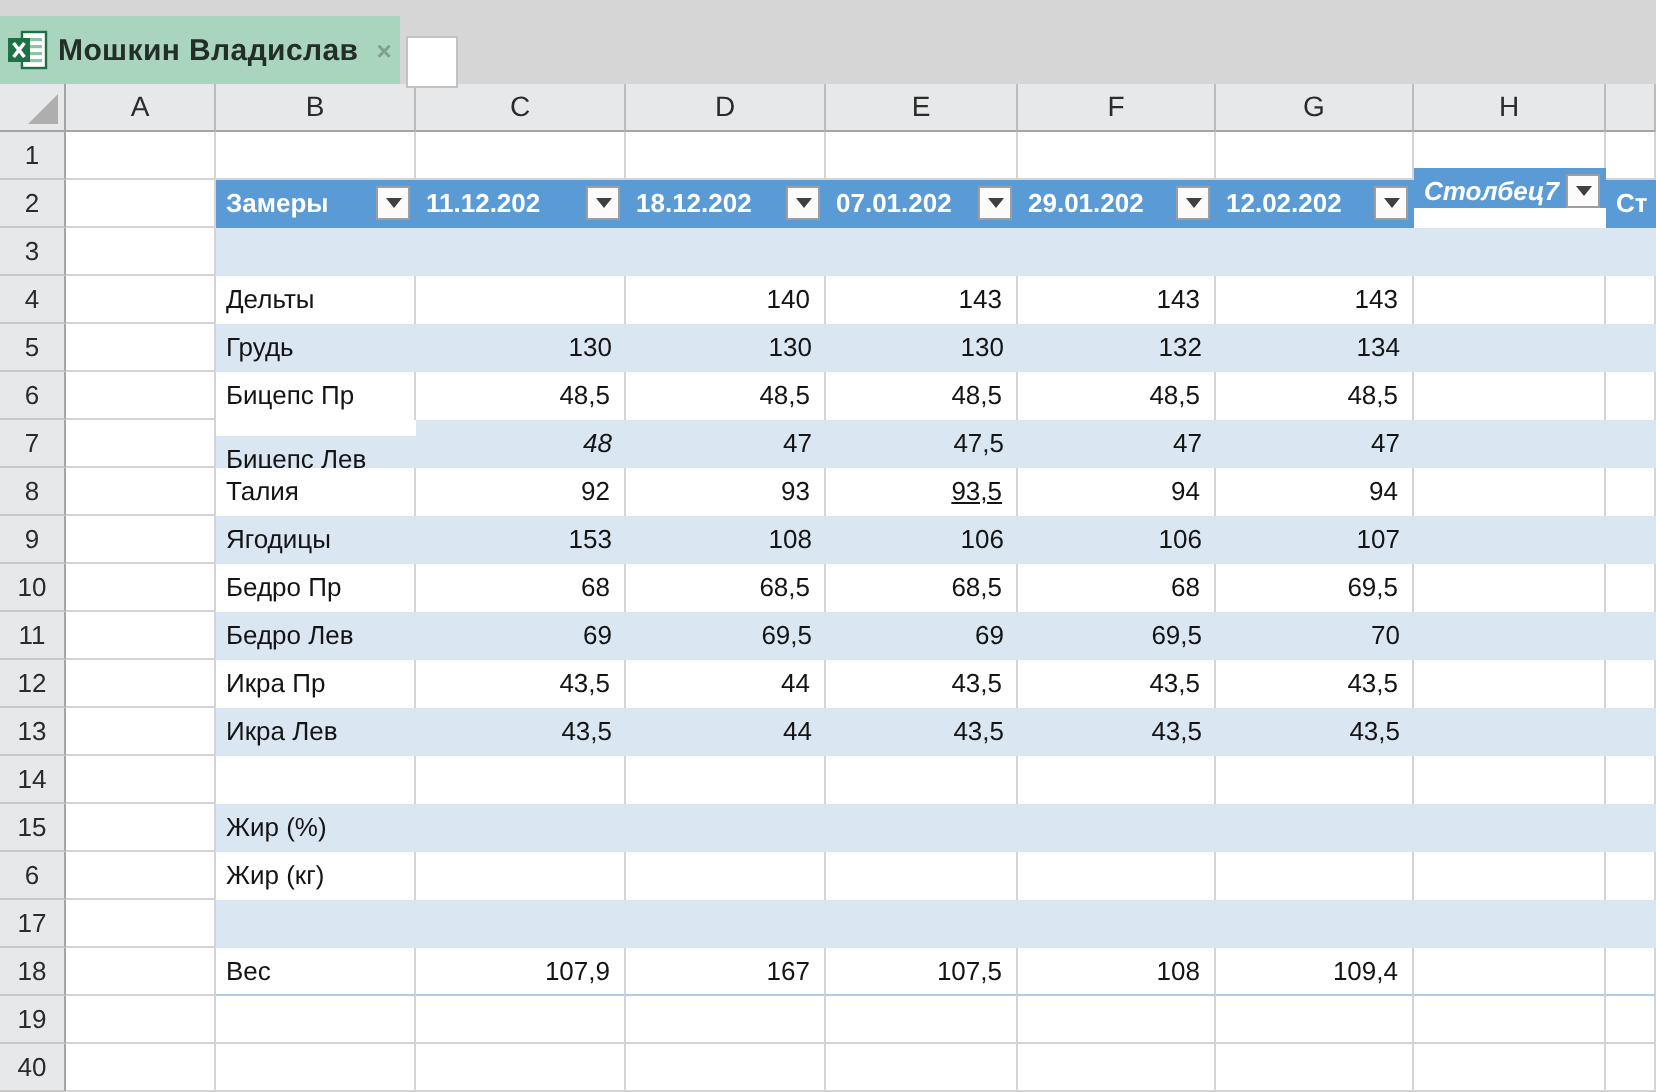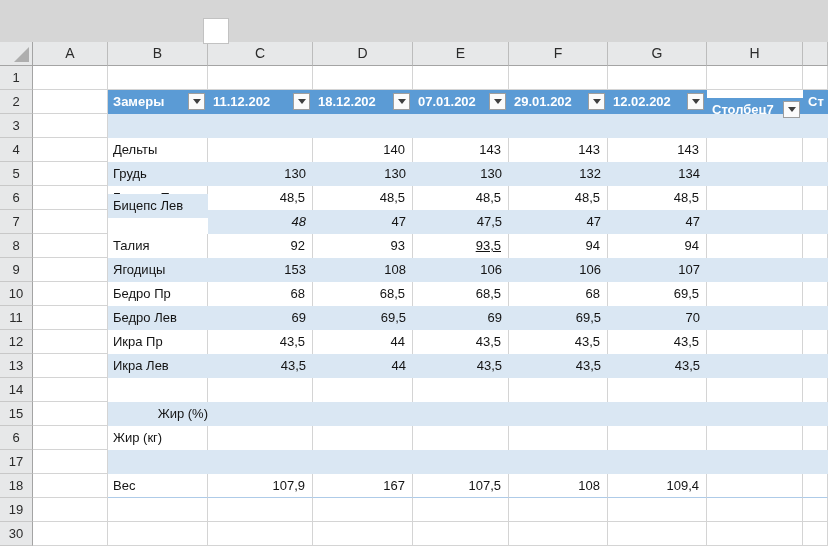--- a/index.html
+++ b/index.html
@@ -37,20 +37,35 @@
         border:1px solid #9E9E9E;box-sizing:border-box;display:flex;align-items:center;
         justify-content:center;z-index:3}
   .farrow{width:0;height:0;border-left:4px solid transparent;border-right:4px solid transparent;
           border-top:5px solid #3f3f3f}
 </style>
 </head>
 <body>
 
 <div class="screen" style="--hdr: #5B9BD5; --band: #DAE7F3; --grid: #D4D4D4; --tabgreen: #A9D4BD; --tbot: #AECBE8;">
   <div class="tabbar">
+    <div class="tab">
+      <span class="xlicon">
+        <svg width="20" height="20" viewBox="0 0 20 20">
+          <rect x="7" y="1" width="12" height="18" fill="#ffffff" stroke="#1E7145" stroke-width="1.2"></rect>
+          <rect x="9.5" y="4" width="7.5" height="1.6" fill="#8fc3a4"></rect>
+          <rect x="9.5" y="7.5" width="7.5" height="1.6" fill="#8fc3a4"></rect>
+          <rect x="9.5" y="11" width="7.5" height="1.6" fill="#8fc3a4"></rect>
+          <rect x="9.5" y="14.5" width="7.5" height="1.6" fill="#8fc3a4"></rect>
+          <rect x="0" y="4" width="11" height="12" fill="#1E7145"></rect>
+          <path d="M2.8 6.5l5.4 7M8.2 6.5l-5.4 7" stroke="#ffffff" stroke-width="1.8"></path>
+        </svg>
+      </span>
+      <span class="tabtitle">Мошкин Владислав</span>
+      <span class="tabclose">×</span>
+    </div>
     <div class="newtab"></div>
   </div>
   <div id="sheet">
       <div class="corner" style="left: 0px; top: 42px; width: 33px; height: 24px;">
         <div class="tri"></div>
       </div>
       <div class="ch" style="left: 33px; top: 42px; width: 75px; height: 24px;">A</div>
       <div class="ch" style="left: 108px; top: 42px; width: 100px; height: 24px;">B</div>
       <div class="ch" style="left: 208px; top: 42px; width: 105px; height: 24px;">C</div>
       <div class="ch" style="left: 313px; top: 42px; width: 100px; height: 24px;">D</div>
@@ -71,21 +86,21 @@
       <div class="rh" style="left: 0px; top: 282px; width: 33px; height: 24px;">10</div>
       <div class="rh" style="left: 0px; top: 306px; width: 33px; height: 24px;">11</div>
       <div class="rh" style="left: 0px; top: 330px; width: 33px; height: 24px;">12</div>
       <div class="rh" style="left: 0px; top: 354px; width: 33px; height: 24px;">13</div>
       <div class="rh" style="left: 0px; top: 378px; width: 33px; height: 24px;">14</div>
       <div class="rh" style="left: 0px; top: 402px; width: 33px; height: 24px;">15</div>
       <div class="rh" style="left: 0px; top: 426px; width: 33px; height: 24px;">6</div>
       <div class="rh" style="left: 0px; top: 450px; width: 33px; height: 24px;">17</div>
       <div class="rh" style="left: 0px; top: 474px; width: 33px; height: 24px;">18</div>
       <div class="rh" style="left: 0px; top: 498px; width: 33px; height: 24px;">19</div>
-      <div class="rh" style="left: 0px; top: 522px; width: 33px; height: 24px;">30</div>
+      <div class="rh" style="left: 0px; top: 522px; width: 33px; height: 24px;">40</div>
       <div class="c" style="left: 33px; top: 66px; width: 75px; height: 24px;"></div>
       <div class="c" style="left: 108px; top: 66px; width: 100px; height: 24px;"></div>
       <div class="c" style="left: 208px; top: 66px; width: 105px; height: 24px;"></div>
       <div class="c" style="left: 313px; top: 66px; width: 100px; height: 24px;"></div>
       <div class="c" style="left: 413px; top: 66px; width: 96px; height: 24px;"></div>
       <div class="c" style="left: 509px; top: 66px; width: 99px; height: 24px;"></div>
       <div class="c" style="left: 608px; top: 66px; width: 99px; height: 24px;"></div>
       <div class="c" style="left: 707px; top: 66px; width: 96px; height: 24px;"></div>
       <div class="c" style="left: 803px; top: 66px; width: 25px; height: 24px;"></div>
       <div class="c" style="left: 33px; top: 90px; width: 75px; height: 24px;"></div>
@@ -100,21 +115,21 @@
         </span></div>
       <div class="c th" style="left: 413px; top: 90px; width: 96px; height: 24px;">07.01.202<span class="fbtn">
           <span class="farrow"></span>
         </span></div>
       <div class="c th" style="left: 509px; top: 90px; width: 99px; height: 24px;">29.01.202<span class="fbtn">
           <span class="farrow"></span>
         </span></div>
       <div class="c th" style="left: 608px; top: 90px; width: 99px; height: 24px;">12.02.202<span class="fbtn">
           <span class="farrow"></span>
         </span></div>
-      <div class="c th" style="left: 707px; top: 98px; width: 96px; height: 20px;">Столбец7<span class="fbtn">
+      <div class="c th" style="left: 707px; top: 84px; width: 96px; height: 20px; font-style: italic;">Столбец7<span class="fbtn">
           <span class="farrow"></span>
         </span></div>
       <div class="c th" style="left: 803px; top: 90px; width: 25px; height: 24px;">Ст</div>
       <div class="c" style="left: 33px; top: 114px; width: 75px; height: 24px;"></div>
       <div class="c band" style="left: 108px; top: 114px; width: 100px; height: 24px;"></div>
       <div class="c band" style="left: 208px; top: 114px; width: 105px; height: 24px;"></div>
       <div class="c band" style="left: 313px; top: 114px; width: 100px; height: 24px;"></div>
       <div class="c band" style="left: 413px; top: 114px; width: 96px; height: 24px;"></div>
       <div class="c band" style="left: 509px; top: 114px; width: 99px; height: 24px;"></div>
       <div class="c band" style="left: 608px; top: 114px; width: 99px; height: 24px;"></div>
@@ -141,21 +156,21 @@
       <div class="c" style="left: 33px; top: 186px; width: 75px; height: 24px;"></div>
       <div class="c trow lab" style="left: 108px; top: 186px; width: 100px; height: 24px;">Бицепс Пр</div>
       <div class="c trow num" style="left: 208px; top: 186px; width: 105px; height: 24px;">48,5</div>
       <div class="c trow num" style="left: 313px; top: 186px; width: 100px; height: 24px;">48,5</div>
       <div class="c trow num" style="left: 413px; top: 186px; width: 96px; height: 24px;">48,5</div>
       <div class="c trow num" style="left: 509px; top: 186px; width: 99px; height: 24px;">48,5</div>
       <div class="c trow num" style="left: 608px; top: 186px; width: 99px; height: 24px;">48,5</div>
       <div class="c trow" style="left: 707px; top: 186px; width: 96px; height: 24px;"></div>
       <div class="c trow" style="left: 803px; top: 186px; width: 25px; height: 24px;"></div>
       <div class="c" style="left: 33px; top: 210px; width: 75px; height: 24px;"></div>
-      <div class="c band lab" style="left: 108px; top: 194px; width: 100px; height: 24px;">Бицепс Лев</div>
+      <div class="c band lab" style="left: 108px; top: 218px; width: 100px; height: 24px;">Бицепс Лев</div>
       <div class="c band num" style="left: 208px; top: 210px; width: 105px; height: 24px; font-style: italic;">48</div>
       <div class="c band num" style="left: 313px; top: 210px; width: 100px; height: 24px;">47</div>
       <div class="c band num" style="left: 413px; top: 210px; width: 96px; height: 24px;">47,5</div>
       <div class="c band num" style="left: 509px; top: 210px; width: 99px; height: 24px;">47</div>
       <div class="c band num" style="left: 608px; top: 210px; width: 99px; height: 24px;">47</div>
       <div class="c band" style="left: 707px; top: 210px; width: 96px; height: 24px;"></div>
       <div class="c band" style="left: 803px; top: 210px; width: 25px; height: 24px;"></div>
       <div class="c" style="left: 33px; top: 234px; width: 75px; height: 24px;"></div>
       <div class="c trow lab" style="left: 108px; top: 234px; width: 100px; height: 24px;">Талия</div>
       <div class="c trow num" style="left: 208px; top: 234px; width: 105px; height: 24px;">92</div>
@@ -213,21 +228,21 @@
       <div class="c" style="left: 33px; top: 378px; width: 75px; height: 24px;"></div>
       <div class="c trow" style="left: 108px; top: 378px; width: 100px; height: 24px;"></div>
       <div class="c trow" style="left: 208px; top: 378px; width: 105px; height: 24px;"></div>
       <div class="c trow" style="left: 313px; top: 378px; width: 100px; height: 24px;"></div>
       <div class="c trow" style="left: 413px; top: 378px; width: 96px; height: 24px;"></div>
       <div class="c trow" style="left: 509px; top: 378px; width: 99px; height: 24px;"></div>
       <div class="c trow" style="left: 608px; top: 378px; width: 99px; height: 24px;"></div>
       <div class="c trow" style="left: 707px; top: 378px; width: 96px; height: 24px;"></div>
       <div class="c trow" style="left: 803px; top: 378px; width: 25px; height: 24px;"></div>
       <div class="c" style="left: 33px; top: 402px; width: 75px; height: 24px;"></div>
-      <div class="c band lab" style="left: 108px; top: 402px; width: 100px; height: 24px; text-align: right;">Жир (%)</div>
+      <div class="c band lab" style="left: 108px; top: 402px; width: 100px; height: 24px;">Жир (%)</div>
       <div class="c band" style="left: 208px; top: 402px; width: 105px; height: 24px;"></div>
       <div class="c band" style="left: 313px; top: 402px; width: 100px; height: 24px;"></div>
       <div class="c band" style="left: 413px; top: 402px; width: 96px; height: 24px;"></div>
       <div class="c band" style="left: 509px; top: 402px; width: 99px; height: 24px;"></div>
       <div class="c band" style="left: 608px; top: 402px; width: 99px; height: 24px;"></div>
       <div class="c band" style="left: 707px; top: 402px; width: 96px; height: 24px;"></div>
       <div class="c band" style="left: 803px; top: 402px; width: 25px; height: 24px;"></div>
       <div class="c" style="left: 33px; top: 426px; width: 75px; height: 24px;"></div>
       <div class="c trow lab" style="left: 108px; top: 426px; width: 100px; height: 24px;">Жир (кг)</div>
       <div class="c trow" style="left: 208px; top: 426px; width: 105px; height: 24px;"></div>

